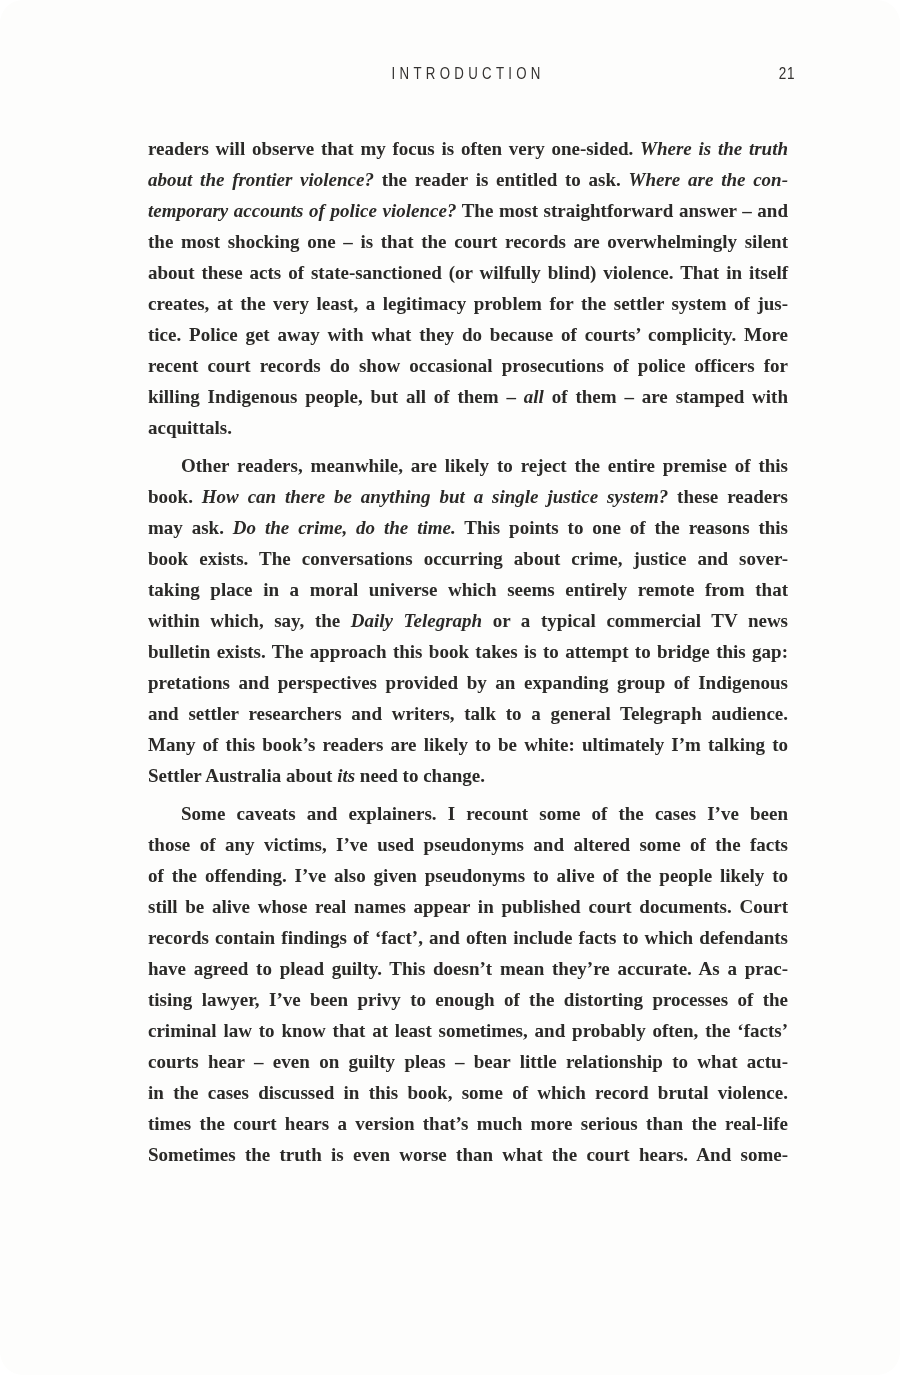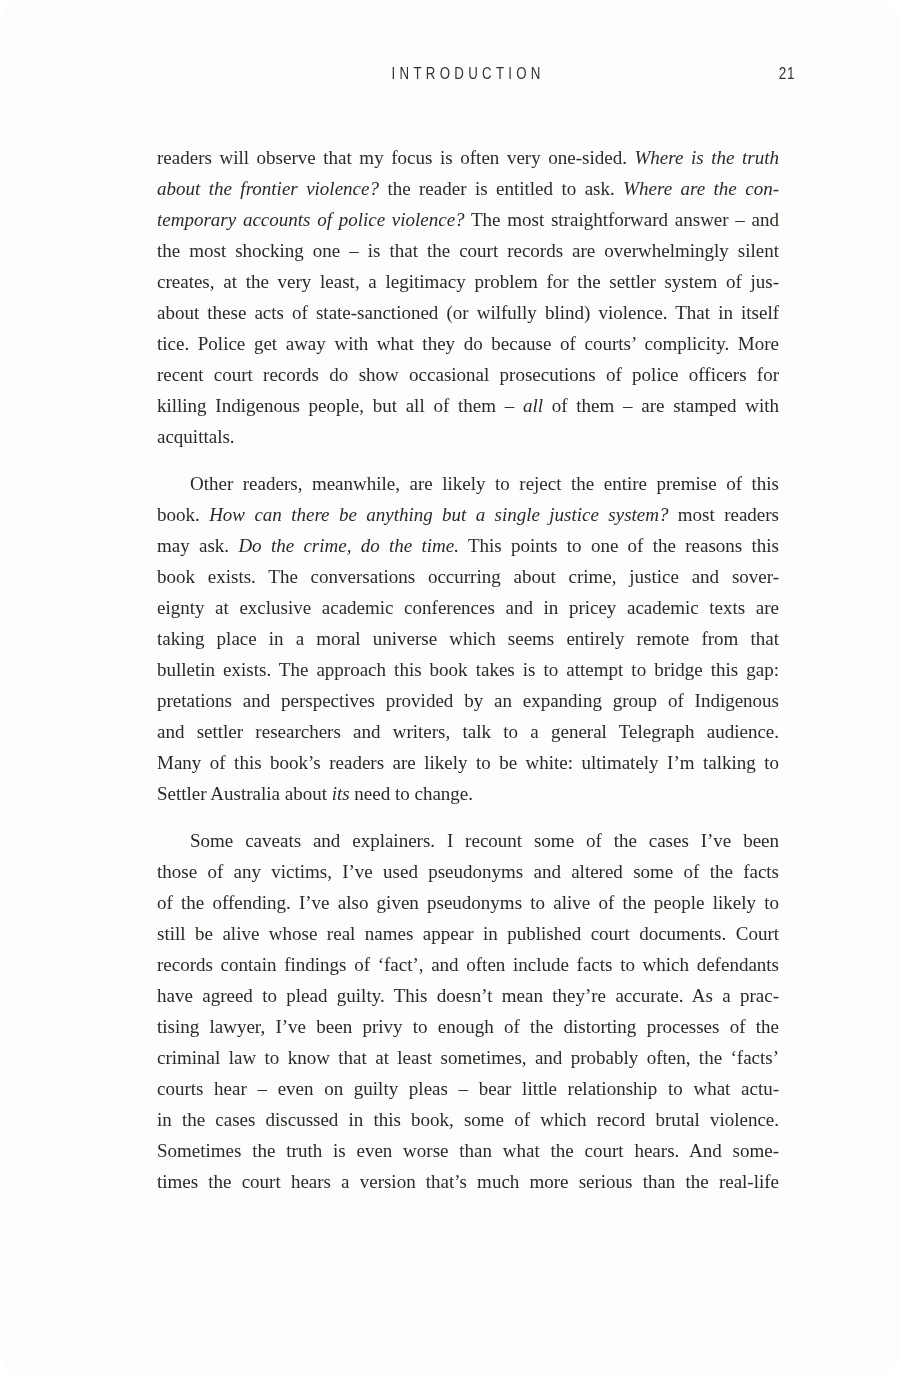--- a/index.html
+++ b/index.html
@@ -55,21 +55,21 @@
     transform-origin: right top;
   }
 
   
   .text-block {
     position: absolute;
     left: 141px;
     top: 126px;
     width: 654px;
   }
-  .paragraph { margin: 16px; padding: 0; }
+  .paragraph { margin: 7px; padding: 0; font-weight: bold; }
   .line {
     line-height: 31px;
     height: 31px;
     font-size: 19px;
     text-align: justify;
     white-space: normal;
     overflow: visible;
   }
   .line.just { text-align-last: justify; }
   .line.ind  { text-indent: 33px; }
@@ -86,49 +86,49 @@
     </div>
     <span class="page-number">21</span>
   </div>
 
   <div class="text-block">
       <div class="paragraph">
         <div class="line just"><span>readers will observe that my focus is often very one-sided. </span><i>Where is the truth</i></div>
         <div class="line just"><i>about the frontier violence?</i><span> the reader is entitled to ask. </span><i>Where are the con-</i></div>
         <div class="line just"><i>temporary accounts of police violence?</i><span> The most straightforward answer – and</span></div>
         <div class="line just"><span>the most shocking one – is that the court records are overwhelmingly silent</span></div>
+        <div class="line just"><span>about these acts of state-sanctioned (or wilfully blind) violence. That in itself</span></div>
         <div class="line just"><span>creates, at the very least, a legitimacy problem for the settler system of jus-</span></div>
-        <div class="line just"><span>about these acts of state-sanctioned (or wilfully blind) violence. That in itself</span></div>
         <div class="line just"><span>tice. Police get away with what they do because of courts’ complicity. More</span></div>
         <div class="line just"><span>recent court records do show occasional prosecutions of police officers for</span></div>
         <div class="line just"><span>killing Indigenous people, but all of them – </span><i>all</i><span> of them – are stamped with</span></div>
         <div class="line"><span>acquittals.</span></div>
       </div>
       <div class="paragraph">
         <div class="line just ind"><span>Other readers, meanwhile, are likely to reject the entire premise of this</span></div>
-        <div class="line just"><span>book. </span><i>How can there be anything but a single justice system?</i><span> most readers</span></div>
+        <div class="line just"><span>book. </span><i>How can there be anything but a single justice system?</i><span> these readers</span></div>
         <div class="line just"><span>may ask. </span><i>Do the crime, do the time.</i><span> This points to one of the reasons this</span></div>
         <div class="line just"><span>book exists. The conversations occurring about crime, justice and sover-</span></div>
-        <div class="line just"><span>eignty at exclusive academic conferences and in pricey academic texts are</span></div>
         <div class="line just"><span>taking place in a moral universe which seems entirely remote from that</span></div>
+        <div class="line just"><span>within which, say, the </span><i>Daily Telegraph</i><span> or a typical commercial TV news</span></div>
         <div class="line just"><span>bulletin exists. The approach this book takes is to attempt to bridge this gap:</span></div>
         <div class="line just"><span>pretations and perspectives provided by an expanding group of Indigenous</span></div>
         <div class="line just"><span>and settler researchers and writers, talk to a general Telegraph audience.</span></div>
         <div class="line just"><span>Many of this book’s readers are likely to be white: ultimately I’m talking to</span></div>
         <div class="line"><span>Settler Australia about </span><i>its</i><span> need to change.</span></div>
       </div>
       <div class="paragraph">
         <div class="line just ind"><span>Some caveats and explainers. I recount some of the cases I’ve been</span></div>
         <div class="line just"><span>those of any victims, I’ve used pseudonyms and altered some of the facts</span></div>
         <div class="line just"><span>of the offending. I’ve also given pseudonyms to alive of the people likely to</span></div>
         <div class="line just"><span>still be alive whose real names appear in published court documents. Court</span></div>
         <div class="line just"><span>records contain findings of ‘fact’, and often include facts to which defendants</span></div>
         <div class="line just"><span>have agreed to plead guilty. This doesn’t mean they’re accurate. As a prac-</span></div>
         <div class="line just"><span>tising lawyer, I’ve been privy to enough of the distorting processes of the</span></div>
         <div class="line just"><span>criminal law to know that at least sometimes, and probably often, the ‘facts’</span></div>
         <div class="line just"><span>courts hear – even on guilty pleas – bear little relationship to what actu-</span></div>
         <div class="line just"><span>in the cases discussed in this book, some of which record brutal violence.</span></div>
+        <div class="line just"><span>times the court hears a version that’s much more serious than the real-life</span></div>
         <div class="line just"><span>Sometimes the truth is even worse than what the court hears. And some-</span></div>
-        <div class="line just"><span>times the court hears a version that’s much more serious than the real-life</span></div>
       </div>
     </div>
 
 </div>
 
 </body></html>

